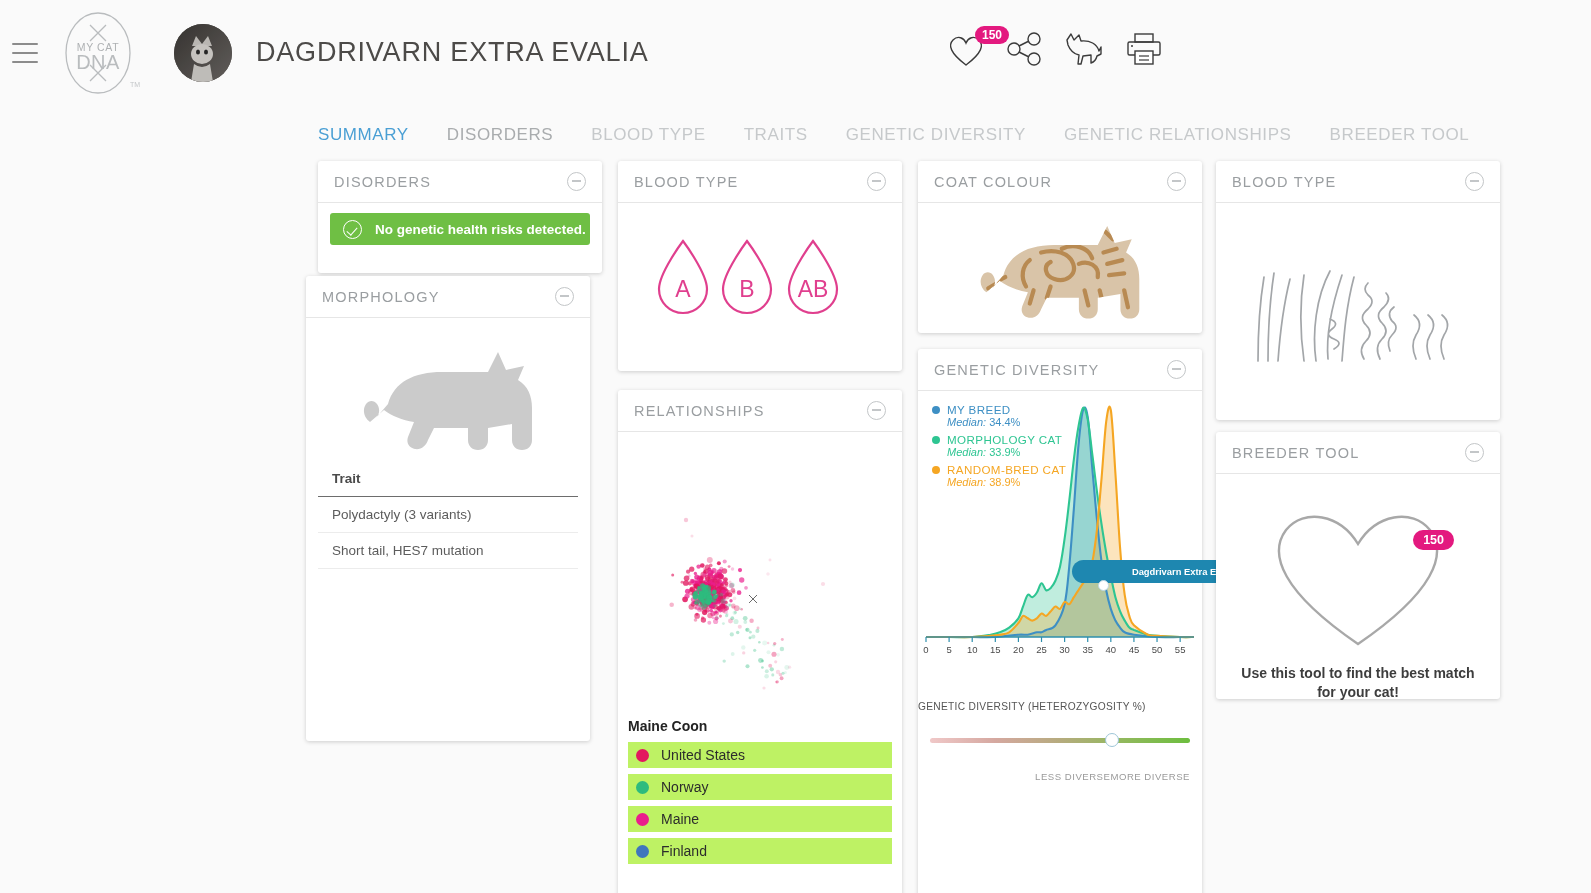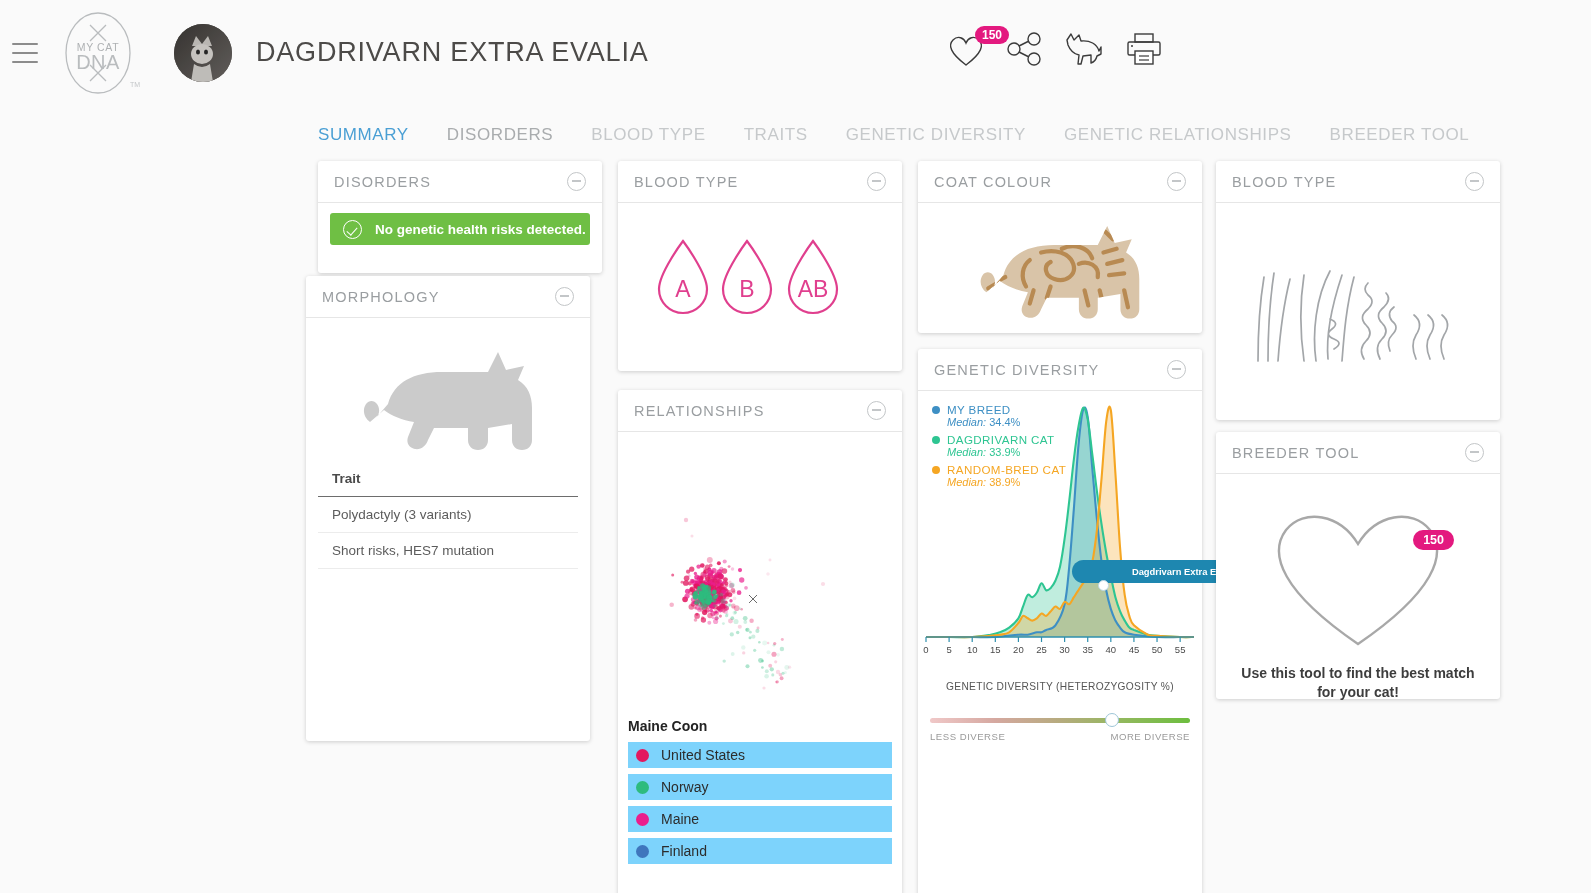--- a/index.html
+++ b/index.html
@@ -151,21 +151,21 @@
   #card-blood { left: 618px; top: 0; width: 284px; height: 210px; }
 
   
   #card-rel { left: 618px; top: 229px; width: 284px; height: 612px; }
   .scatter-wrap { height: 280px; position: relative; overflow: hidden; }
   .breed-name {
     font-weight: bold; font-size: 14px; color: #232323;
     padding: 6px 10px 8px 10px;
   }
   .country-row {
-    background: #7dd3fc;
+    background: #bef264;
     height: 26px;
     margin: 0 10px 6px 10px;
     display: flex; align-items: center;
     padding-left: 8px;
     font-size: 14px; color: #2c2c2c;
     cursor: pointer;
   }
   .cdot { width: 13px; height: 13px; border-radius: 50%; margin-right: 12px; flex:0 0 auto; }
 
   
@@ -192,44 +192,42 @@
     white-space: nowrap;
     overflow: hidden;
   }
   .gd-point {
     position: absolute;
     left: 170px; top: 200px;
     width: 11px; height: 11px; border-radius: 50%;
     background: #fff; border: 1.6px solid #bcd6e2;
   }
   .gd-axislabel {
-    text-align: center;
     font-size: 10.2px;
     color: #555;
     letter-spacing: 0.3px;
-    margin-top: 0;
+    margin-top: 20px;
   }
   .gd-slider { margin: 26px 12px 0 12px; position: relative; }
   .gd-track {
     height: 5px; border-radius: 3px;
     background: linear-gradient(to right, #f0c8c8 0%, #d5a8a0 25%, #b6ab7e 50%, #94b85f 72%, #6dbe3f 100%);
   }
   .gd-knob {
     position: absolute;
     top: -5px;
     width: 14px; height: 14px; border-radius: 50%;
     background: #fff; border: 1.6px solid #9ec6d8;
     cursor: pointer;
   }
   .gd-slider-labels {
-    display: flex; justify-content: space-between;
+    display: flex; justify-content: flex-end;
     font-size: 9.6px; color: #9a9a9a;
     letter-spacing: 0.5px;
-    margin-top: 8px;
-    gap: 31px;
+    margin-top: 28px;
   }
 
   
   #card-coattype { left: 1216px; top: 0; width: 284px; height: 259px; }
 
   
   #card-breeder { left: 1216px; top: 271px; width: 284px; height: 267px; }
   .heart-wrap { position: relative; text-align: center; padding-top: 18px; }
   .heart-badge {
     position: absolute;
@@ -363,21 +361,21 @@
                  L50,68 C56,46 76,36 104,36 L150,36 L160,16 L168,34 L186,30 L180,44
                  C190,50 194,60 194,72 L194,104 C194,110 190,114 184,114 C178,114 174,110 174,104
                  L174,88 L150,92 L150,104 C150,110 146,114 140,114 C134,114 130,110 130,104
                  L130,92 L96,92 L90,104 C88,110 83,114 77,113 C71,112 68,107 70,101
                  L76,86 C64,84 54,80 46,74 Z" fill="#cbcbcb"></path>
       </svg>
     </div>
     <div class="trait-table">
       <div class="trait-head">Trait</div>
       <div class="trait-row">Polydactyly (3 variants)</div>
-      <div class="trait-row">Short risks, HES7 mutation</div>
+      <div class="trait-row">Short tail, HES7 mutation</div>
     </div>
   </div>
 
   <div class="card" id="card-blood">
     <div class="card-head">
       <div class="card-title">BLOOD TYPE</div>
       <div class="collapse"></div>
     </div>
     <div style="text-align:center;padding-top:20px;">
       <svg width="230" height="110" viewBox="0 0 230 110">
@@ -1036,21 +1034,21 @@
             <span>MY BREED</span>
           </div>
           <div class="gd-leg-median" style="color:#3d8fc4">
             <span>Median:</span>
             <b>34.4%</b>
           </div>
         </div>
         <div class="gd-leg-item">
           <div class="gd-leg-title" style="color:#2ec592">
             <span class="ldot" style="background:#2ec592"></span>
-            <span>DAGDRIVARN CAT</span>
+            <span>MORPHOLOGY CAT</span>
           </div>
           <div class="gd-leg-median" style="color:#2ec592">
             <span>Median:</span>
             <b>33.9%</b>
           </div>
         </div>
         <div class="gd-leg-item">
           <div class="gd-leg-title" style="color:#f5a623">
             <span class="ldot" style="background:#f5a623"></span>
             <span>RANDOM-BRED CAT</span>

